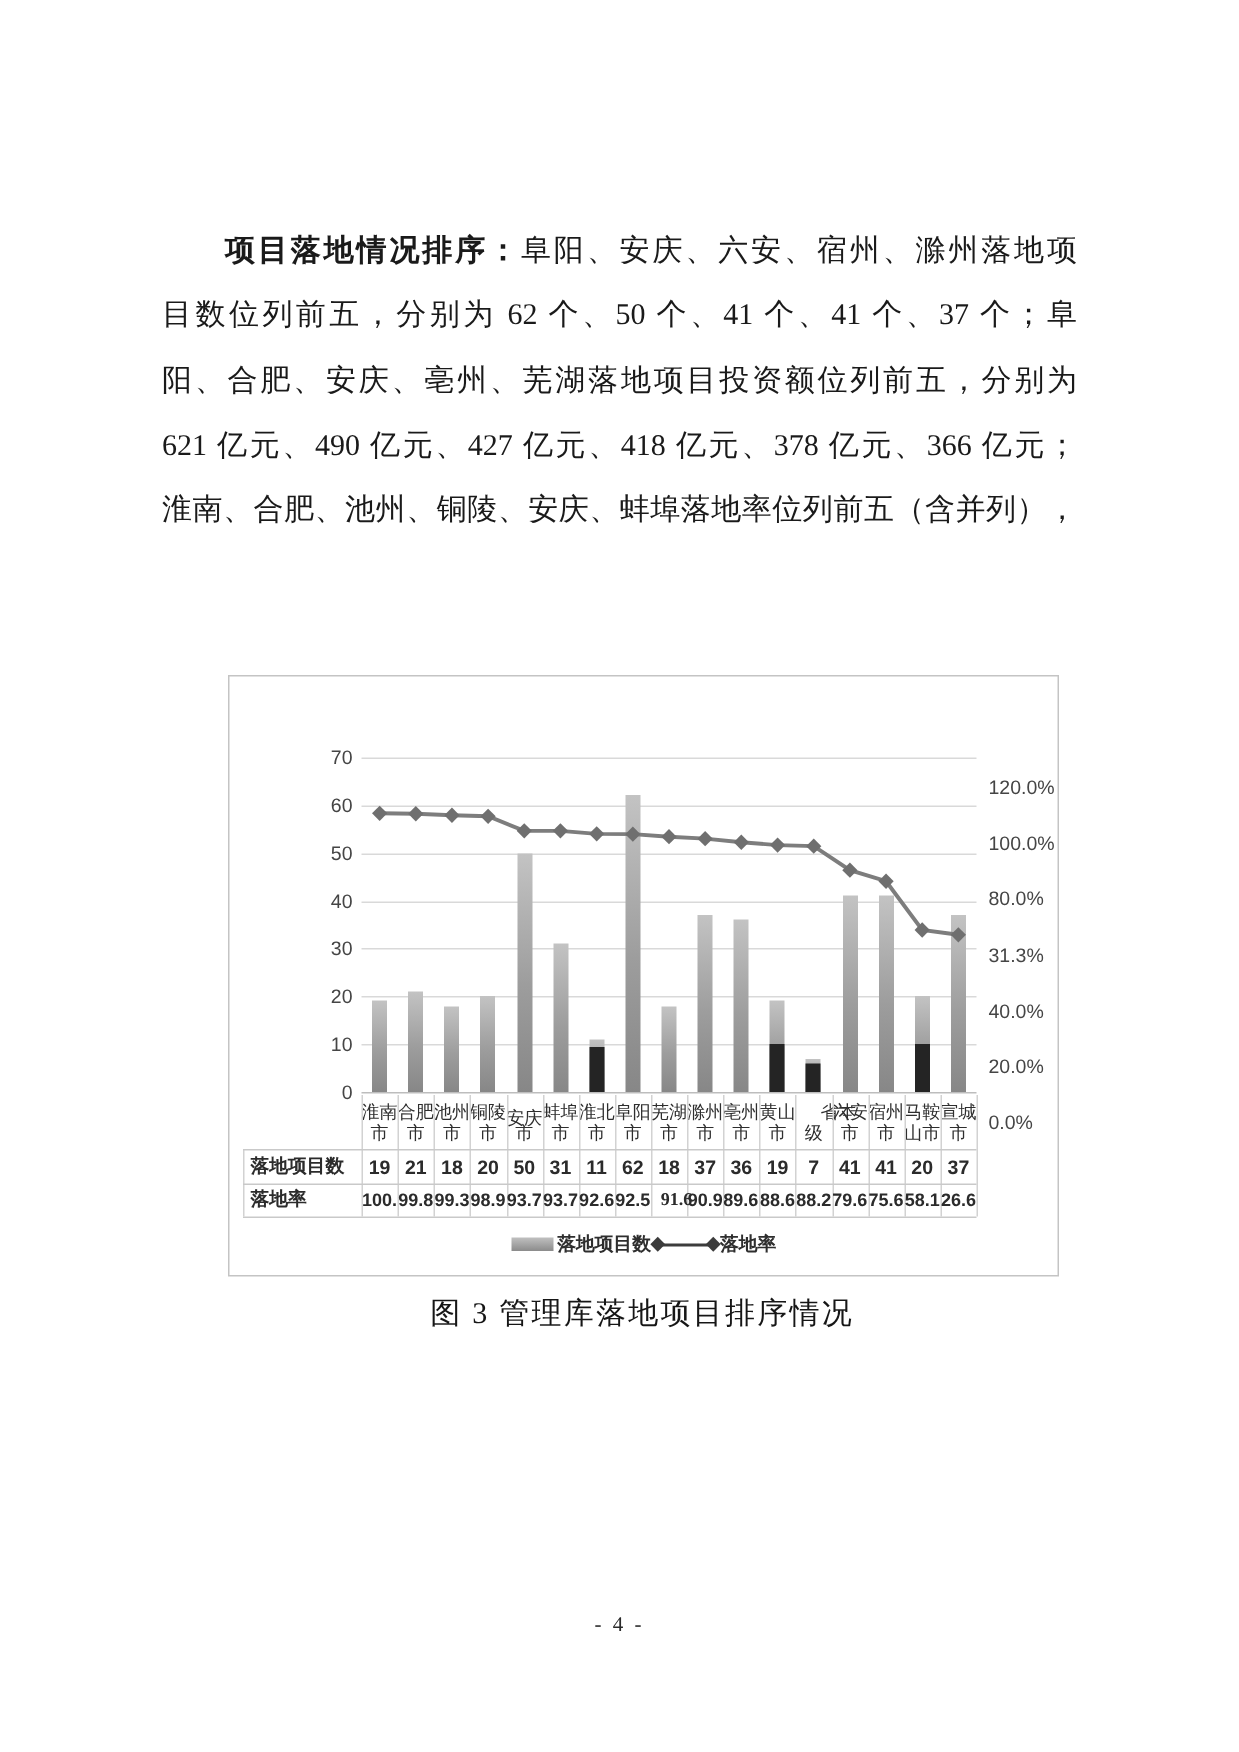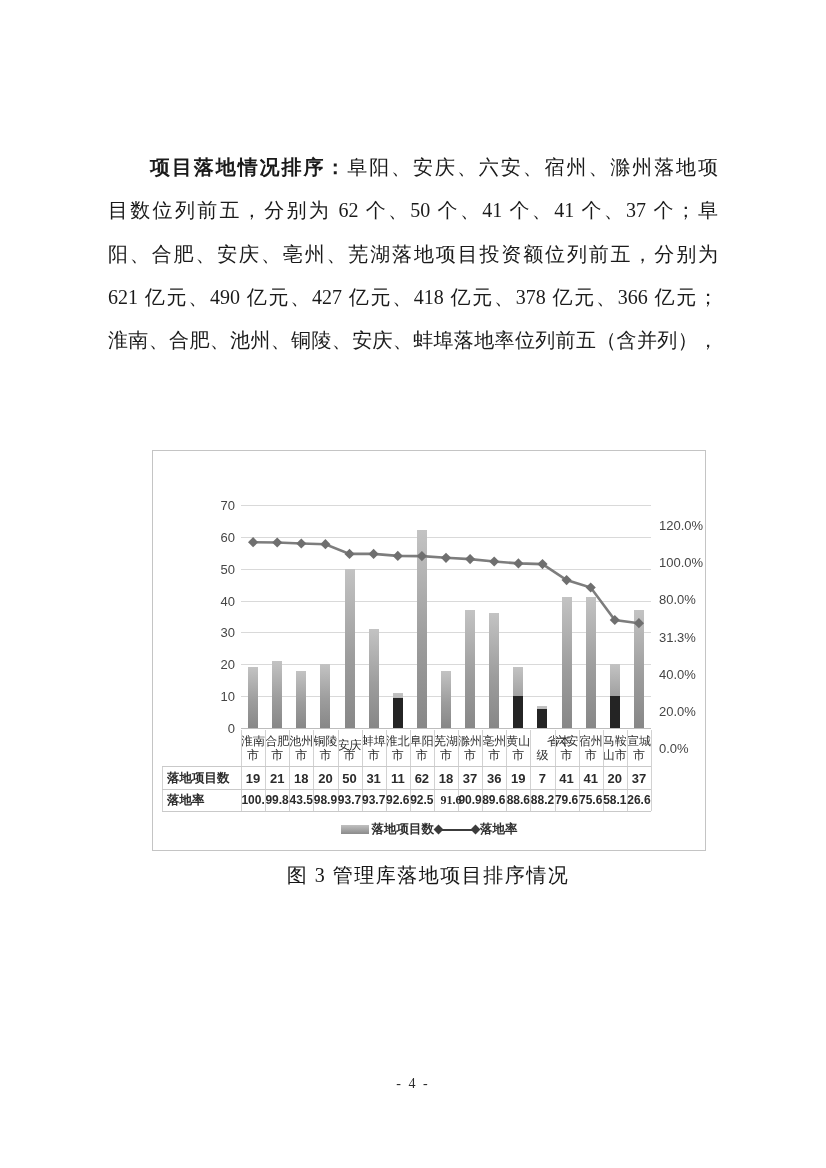--- a/index.html
+++ b/index.html
@@ -211,21 +211,21 @@
         <div class="cell" style="left: 305.059px; top: 327px; width: 24.1176px;">37</div>
         <div class="cell" style="left: 329.176px; top: 327px; width: 24.1176px;">36</div>
         <div class="cell" style="left: 353.294px; top: 327px; width: 24.1176px;">19</div>
         <div class="cell" style="left: 377.412px; top: 327px; width: 24.1176px;">7</div>
         <div class="cell" style="left: 401.529px; top: 327px; width: 24.1176px;">41</div>
         <div class="cell" style="left: 425.647px; top: 327px; width: 24.1176px;">41</div>
         <div class="cell" style="left: 449.765px; top: 327px; width: 24.1176px;">20</div>
         <div class="cell" style="left: 473.882px; top: 327px; width: 24.1176px;">37</div>
         <div class="cell" style="left: 88px; top: 349px; width: 24.1176px; font-size: 12px;">100.</div>
         <div class="cell" style="left: 112.118px; top: 349px; width: 24px; font-size: 12px;">99.8</div>
-        <div class="cell" style="left: 136.235px; top: 349px; width: 24.1176px; font-size: 12px;">43.5</div>
+        <div class="cell" style="left: 136.235px; top: 349px; width: 24.1176px; font-size: 12px;">99.3</div>
         <div class="cell" style="left: 160.353px; top: 349px; width: 24.1176px; font-size: 12px;">98.9</div>
         <div class="cell" style="left: 184.471px; top: 349px; width: 24.1176px; font-size: 12px;">93.7</div>
         <div class="cell" style="left: 208.588px; top: 349px; width: 24.1176px; font-size: 12px;">93.7</div>
         <div class="cell" style="left: 232.706px; top: 349px; width: 24.1176px; font-size: 12px;">92.6</div>
         <div class="cell" style="left: 256.824px; top: 349px; width: 24.1176px; font-size: 12px;">92.5</div>
         <div class="cell" style="left: 280.941px; top: 349px; width: 34px; font-size: 12px; font-family: Liberation Serif, serif;">91.6</div>
         <div class="cell" style="left: 305.059px; top: 349px; width: 24.1176px; font-size: 12px;">90.9</div>
         <div class="cell" style="left: 329.176px; top: 349px; width: 21px; font-size: 12px;">89.6</div>
         <div class="cell" style="left: 353.294px; top: 349px; width: 24.1176px; font-size: 12px;">88.6</div>
         <div class="cell" style="left: 377.412px; top: 349px; width: 24.1176px; font-size: 12px;">88.2</div>

